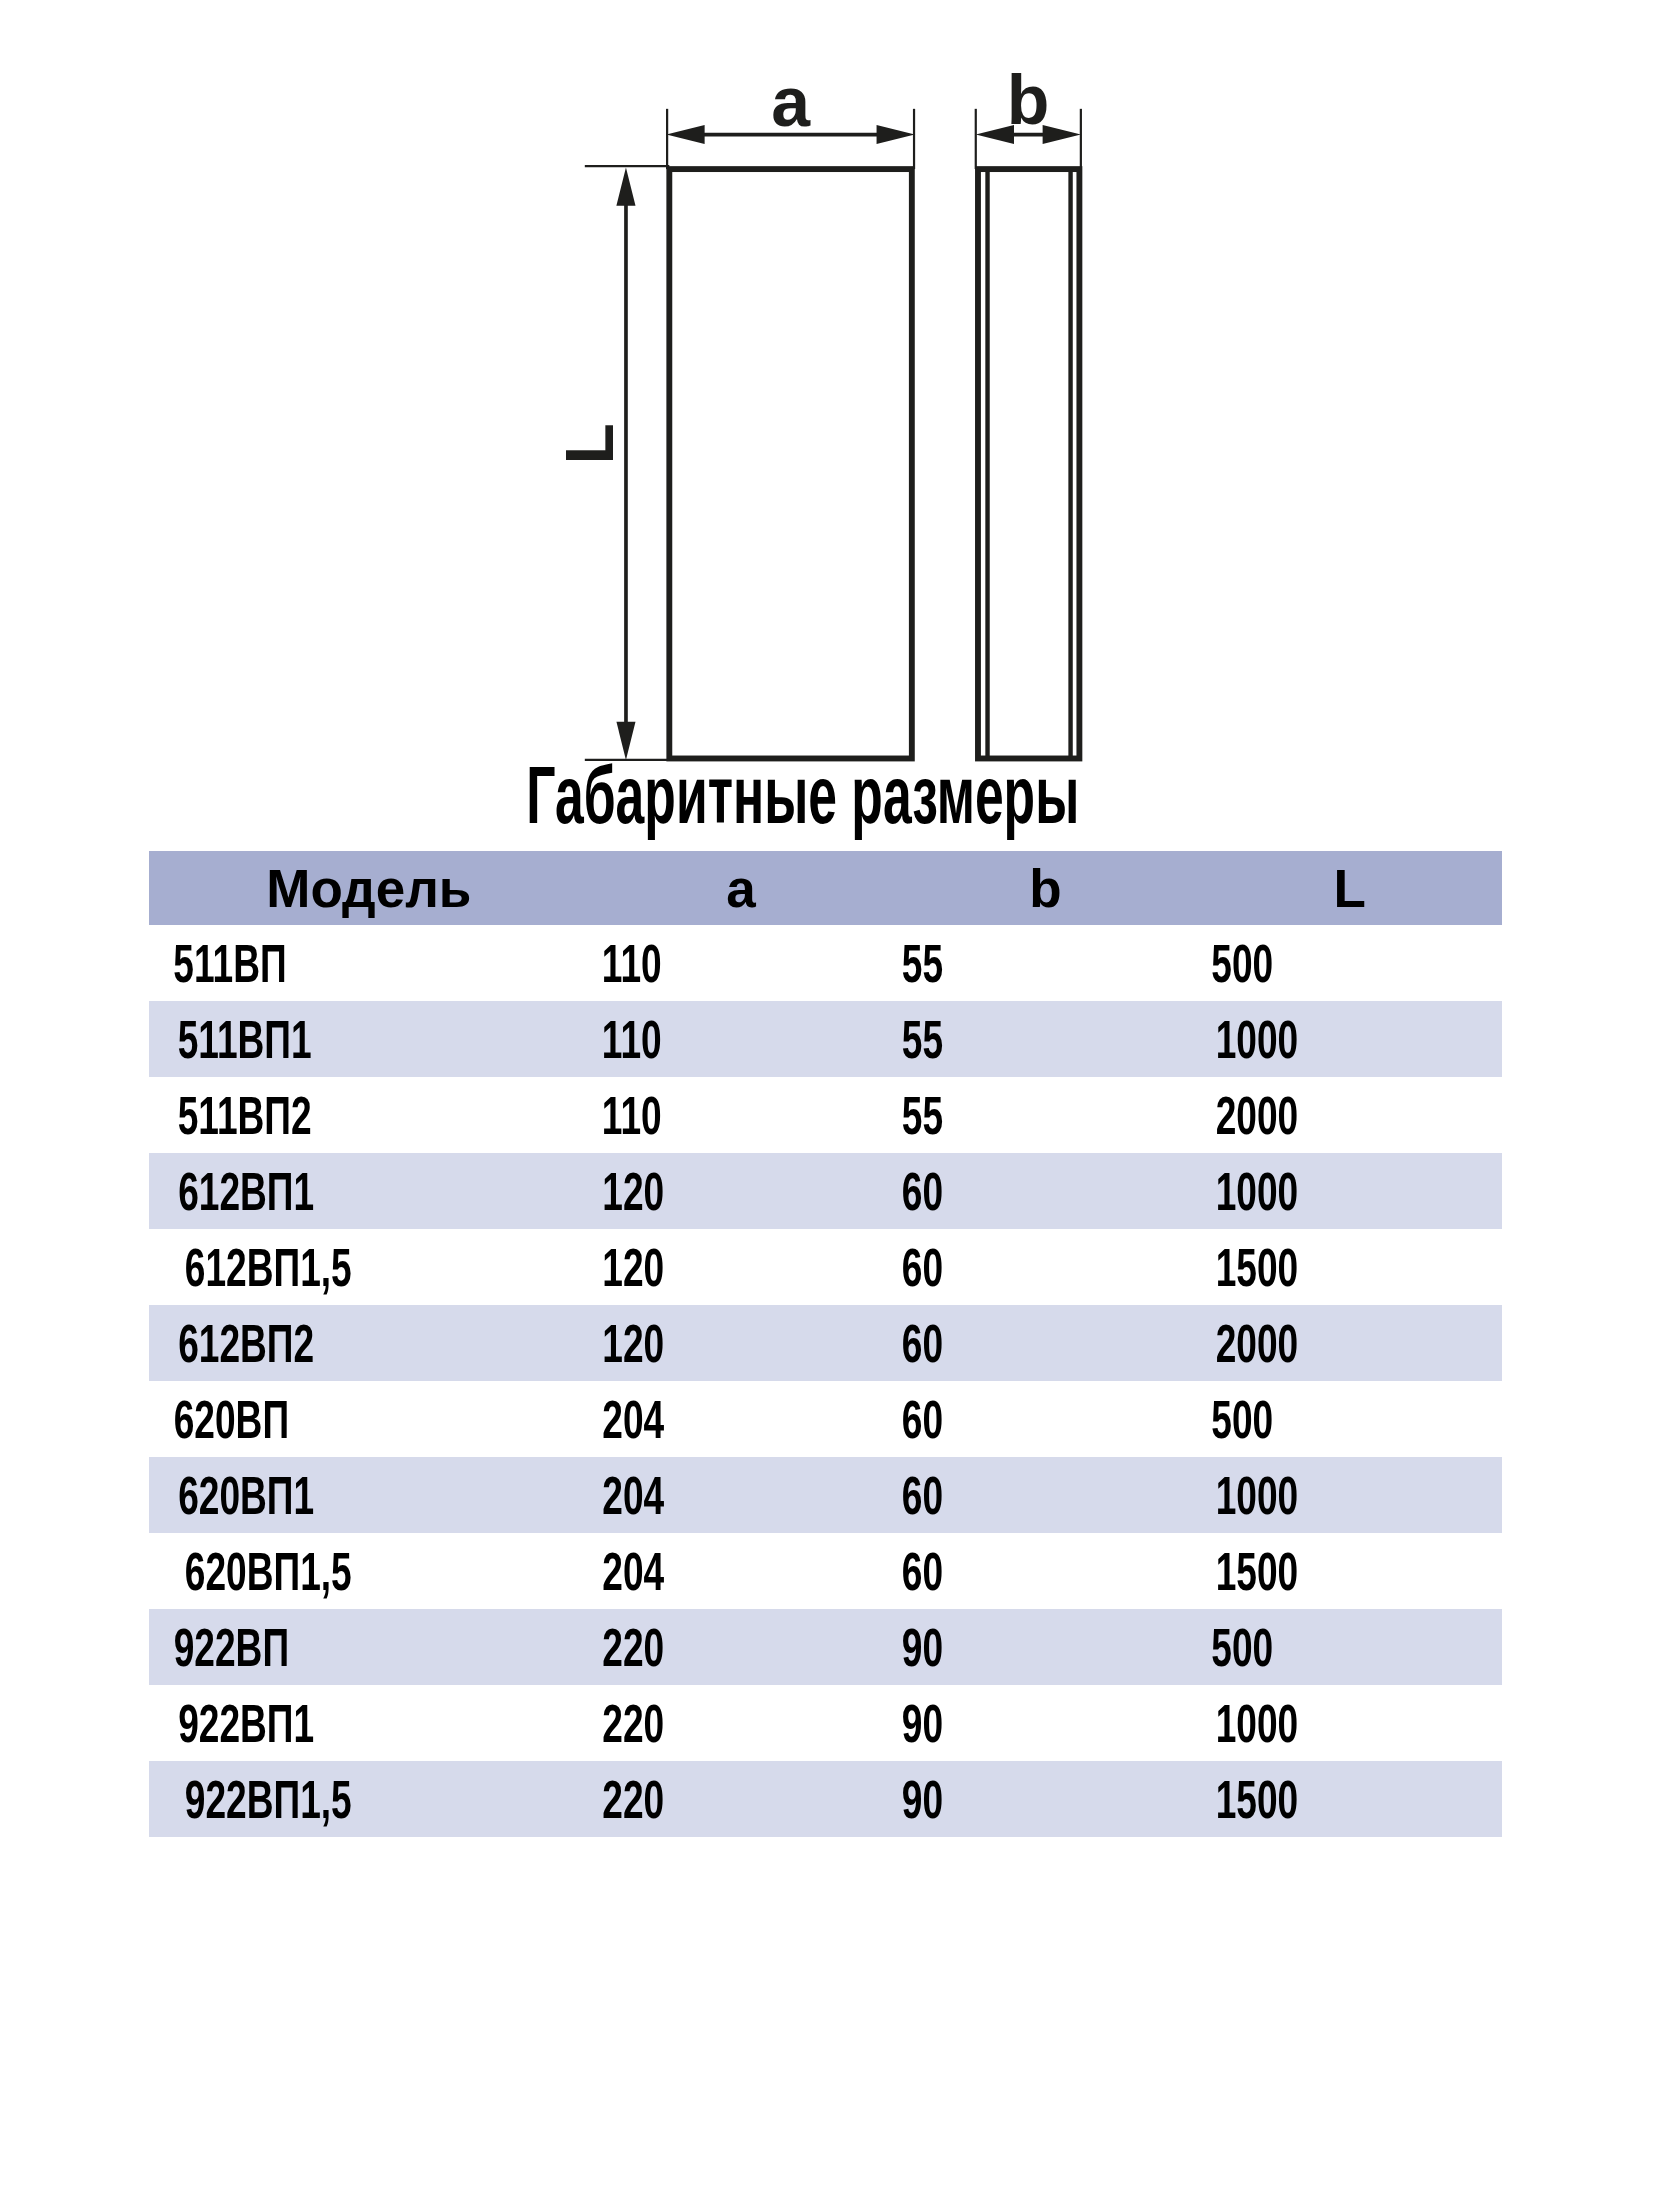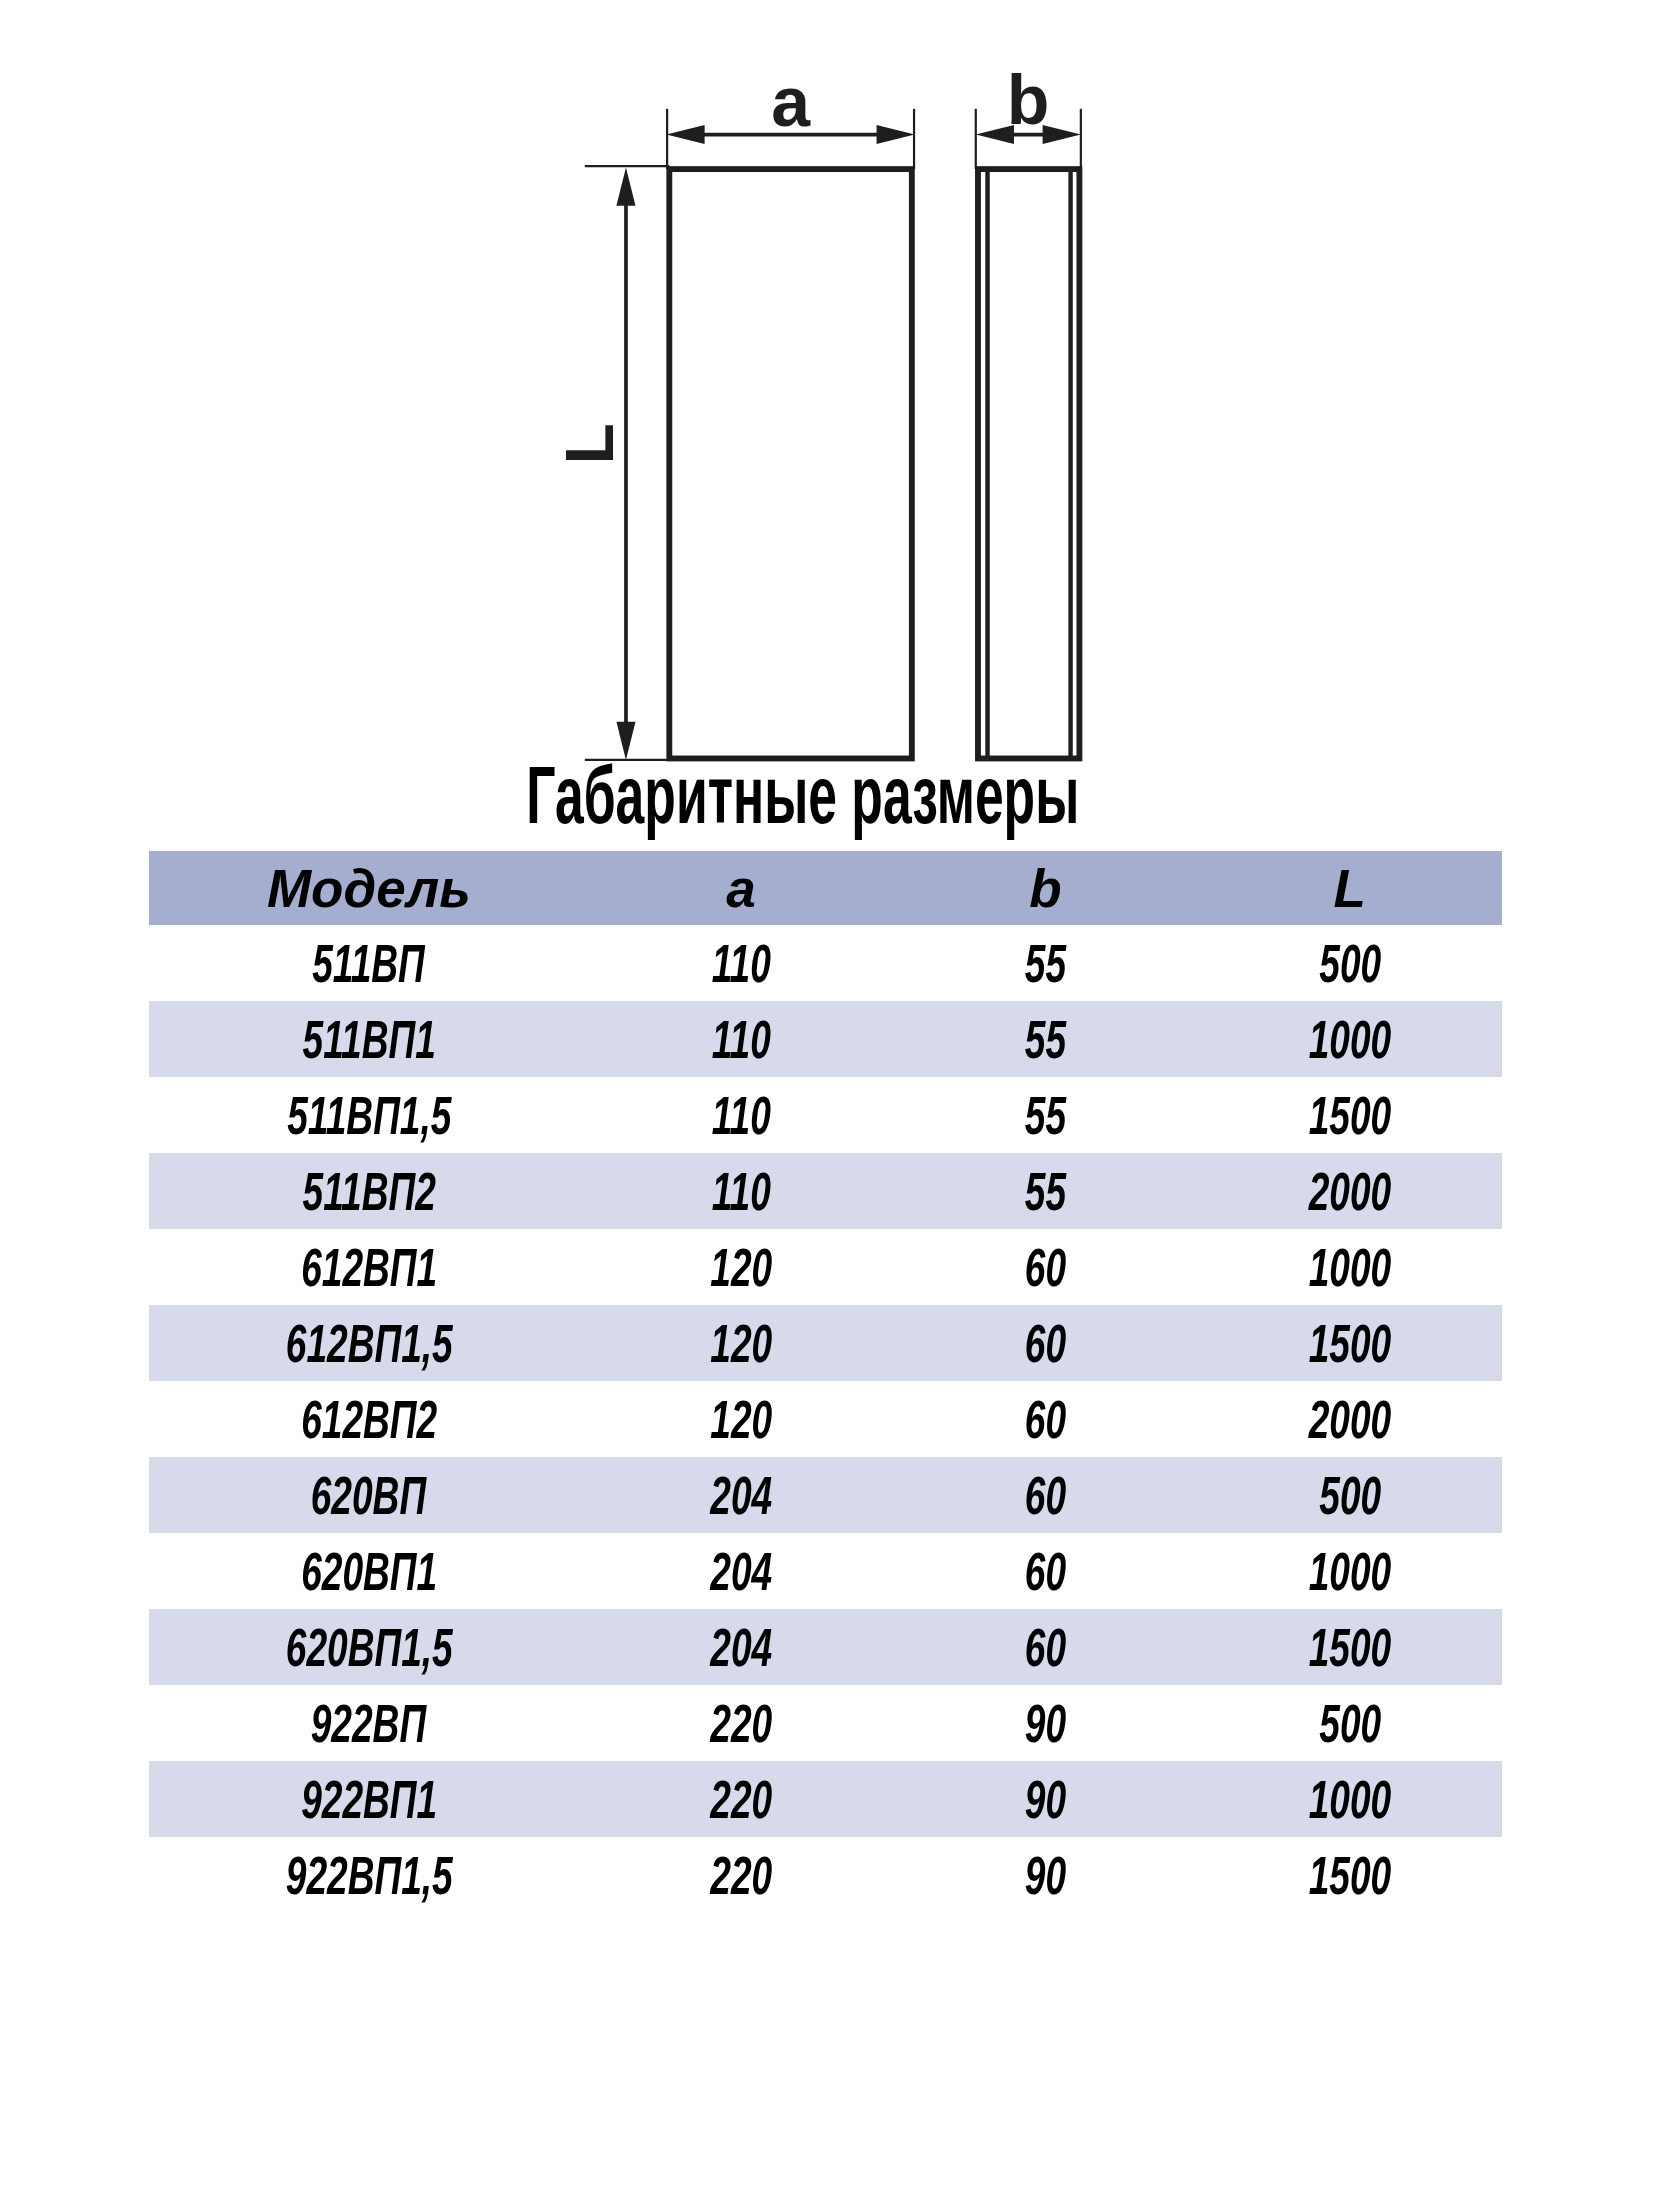--- a/index.html
+++ b/index.html
@@ -68,22 +68,20 @@
     transform-origin:50% 50%;
     color:#000;
   }
   
   .dim-table{
     position:absolute;
     left:149px; top:851px;
     width:1353px;
     border-collapse:collapse;
     table-layout:fixed;
-    text-align:center;
-    font-style:italic;
   }
   .dim-table col.c-model{width:32.5%;}
   .dim-table col.c-val{width:22.5%;}
   .dim-table th{
     height:74px;
     background:var(--header-bg);
     font-size:53px;
     font-weight:bold;
     padding:0;
     vertical-align:middle;
@@ -169,26 +167,20 @@
           <td><span class="cond">55</span></td>
           <td><span class="cond">500</span></td>
         </tr>
         <tr>
           <td><span class="cond">511ВП1</span></td>
           <td><span class="cond">110</span></td>
           <td><span class="cond">55</span></td>
           <td><span class="cond">1000</span></td>
         </tr>
         <tr>
-          <td><span class="cond">511ВП1,5</span></td>
-          <td><span class="cond">110</span></td>
-          <td><span class="cond">55</span></td>
-          <td><span class="cond">1500</span></td>
-        </tr>
-        <tr>
           <td><span class="cond">511ВП2</span></td>
           <td><span class="cond">110</span></td>
           <td><span class="cond">55</span></td>
           <td><span class="cond">2000</span></td>
         </tr>
         <tr>
           <td><span class="cond">612ВП1</span></td>
           <td><span class="cond">120</span></td>
           <td><span class="cond">60</span></td>
           <td><span class="cond">1000</span></td>

